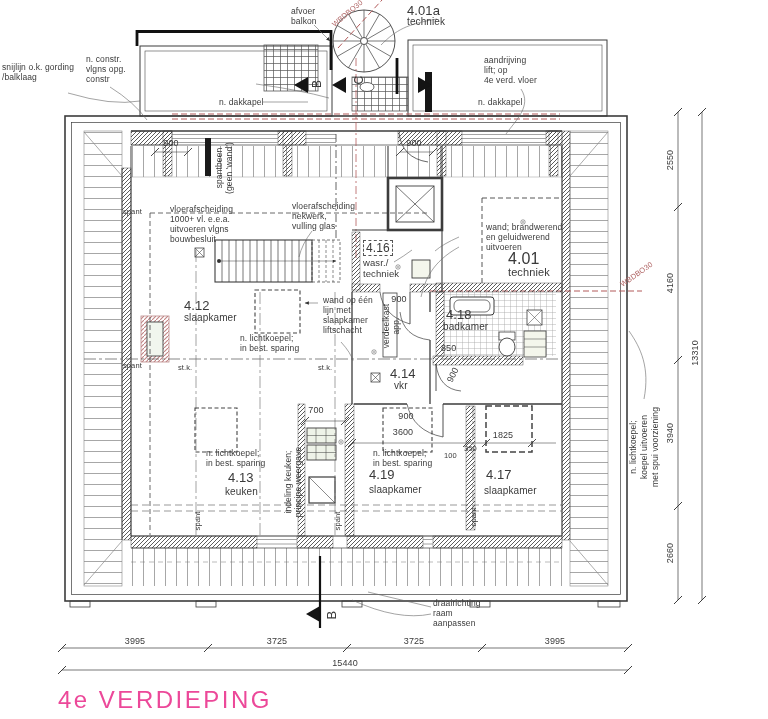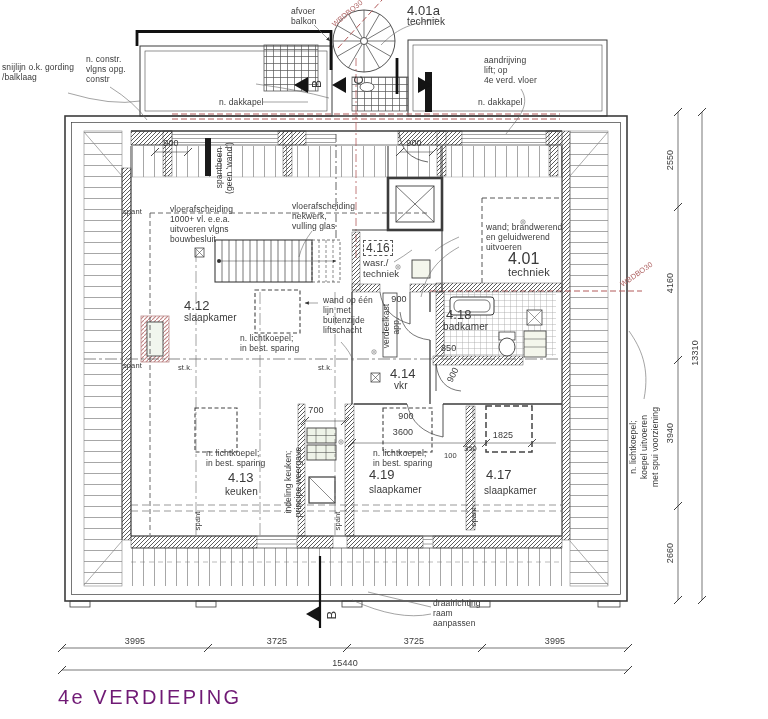--- a/index.html
+++ b/index.html
@@ -10,21 +10,21 @@
        white-space:pre-line;letter-spacing:.1px;}
   .c{transform:translateX(-50%);text-align:center;}
   .rot{transform:translate(-50%,-50%) rotate(-90deg);text-align:center;transform-origin:center;}
   .code{font-size:13px;}
   .name{font-size:10px;}
   .dim{font-size:9px;}
   .small{font-size:7.5px;}
   .red{color:#b06565;}
   .mark{font-size:12px;}
   .codebox{border:1px dashed #555;padding:0 2px;display:inline-block;}
-  .title{position:absolute;font-size:20px;letter-spacing:2.5px;color:#701a75;}
+  .title{position:absolute;font-size:24px;letter-spacing:2.5px;color:#ec4899;}
 </style>
 </head>
 <body>
 
 <div id="canvas">
 
 <svg width="768" height="719" viewBox="0 0 768 719">
 <defs>
   <pattern id="hatch" width="4" height="4" patternUnits="userSpaceOnUse">
           <path d="M0,4 L4,0" stroke="#4a4a4a" stroke-width="0.9"></path>
@@ -291,21 +291,21 @@
 uitvoeren vlgns
 bouwbesluit</div>
 <div class="lbl" style="left:292px;top:201px">vloerafscheiding
 hekwerk,
 vulling glas</div>
 <div class="lbl" style="left:486px;top:222px">wand; brandwerend
 en geluidwerend
 uitvoeren</div>
 <div class="lbl" style="left:323px;top:295px">wand op één
 lijn met
-buitenzijde
+slaapkamer
 liftschacht</div>
 <div class="lbl" style="left:240px;top:333px">n. lichtkoepel;
 in best. sparing</div>
 <div class="lbl rot" style="left:391px;top:326px">verdeelkast
 app.</div>
 <div class="lbl" style="left:206px;top:448px">n. lichtkoepel;
 in best. sparing</div>
 <div class="lbl" style="left:373px;top:448px">n. lichtkoepel;
 in best. sparing</div>
 <div class="lbl rot" style="left:645px;top:447px;line-height:1.3">n. lichtkoepel;

